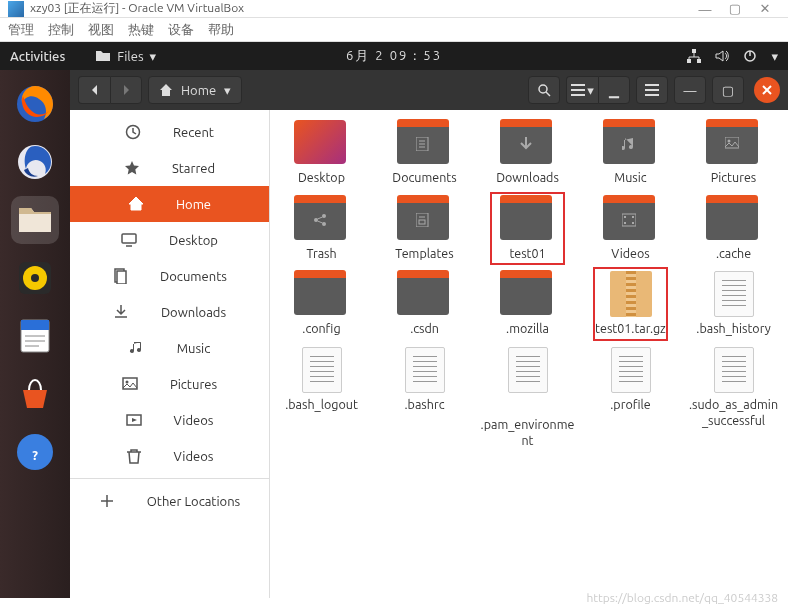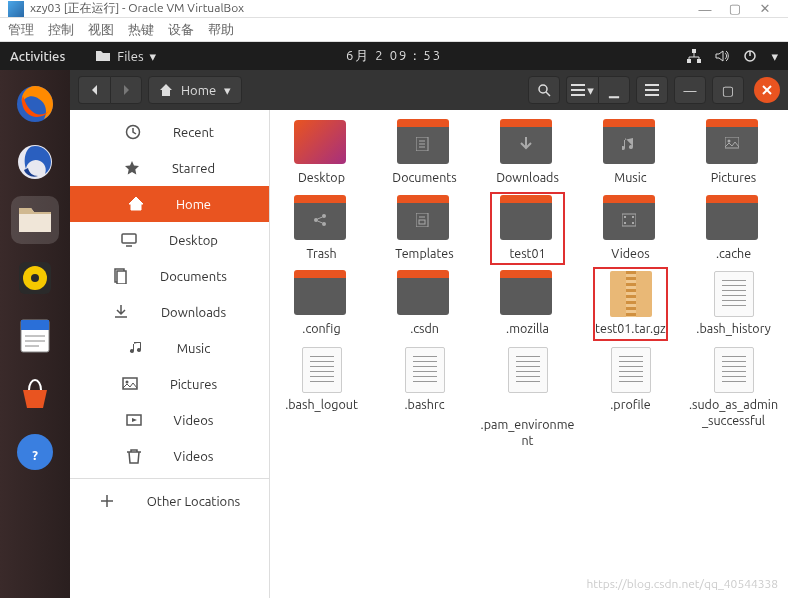--- a/index.html
+++ b/index.html
@@ -40,21 +40,21 @@
 .file .label{font-size:12.5px;color:#333;line-height:1.25;word-break:break-word;padding:0 4px;}
 .folder-icon{width:52px;height:40px;background:#5a5a5a;border-radius:3px;position:relative;top:4px;}
 .folder-icon::before{content:"";position:absolute;top:-5px;left:0;right:0;height:8px;background:#e95420;border-radius:3px 3px 0 0;}
 .folder-icon .glyph{position:absolute;top:50%;left:50%;transform:translate(-50%,-50%);color:#aaa;}
 .desktop-icon{width:52px;height:44px;background:linear-gradient(135deg,#e95420,#a62f7e);border-radius:4px;}
 .text-file{width:40px;height:46px;background:#fafafa;border:1px solid #ccc;border-radius:2px;position:relative;margin:0 auto;}
 .text-file::after{content:"";position:absolute;top:8px;left:7px;right:7px;height:26px;background:repeating-linear-gradient(#999 0,#999 1px,transparent 1px,transparent 5px);}
 .archive-icon{width:42px;height:46px;background:#e9b876;border-radius:2px;position:relative;margin:0 auto;}
 .archive-icon::after{content:"";position:absolute;top:0;left:50%;transform:translateX(-50%);width:10px;height:100%;background:repeating-linear-gradient(#d09040 0,#d09040 3px,#f0c890 3px,#f0c890 6px);}
 .highlight-red{position:absolute;border:2px solid #e03030;pointer-events:none;}
-.watermark{position:absolute;right:10px;bottom:20px;color:#ccc;font-size:12px;}
+.watermark{position:absolute;right:10px;bottom:6px;color:#ccc;font-size:12px;}
 </style>
 </head>
 <body>
 
 <div class="vb-titlebar">
   <div class="vb-icon"></div>
   <div class="title">xzy03 [正在运行] - Oracle VM VirtualBox</div>
   <div class="wbtn">—</div>
   <div class="wbtn">▢</div>
   <div class="wbtn">✕</div>

